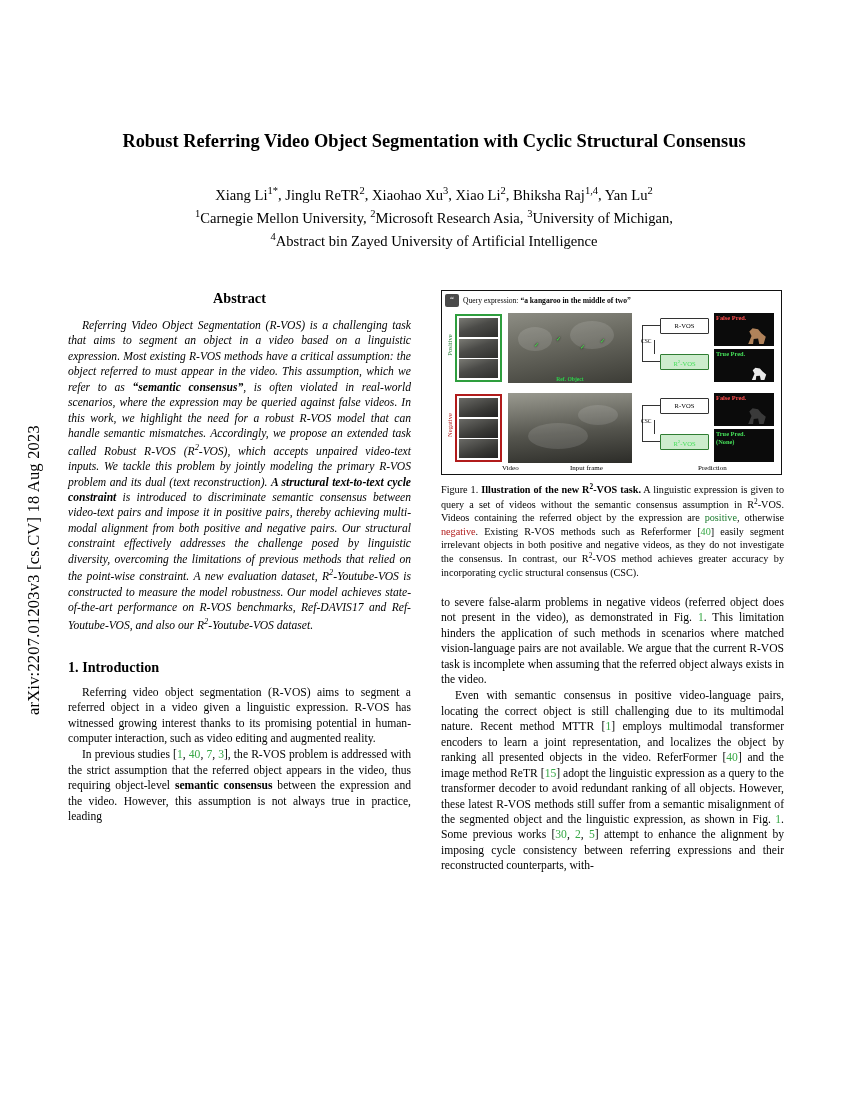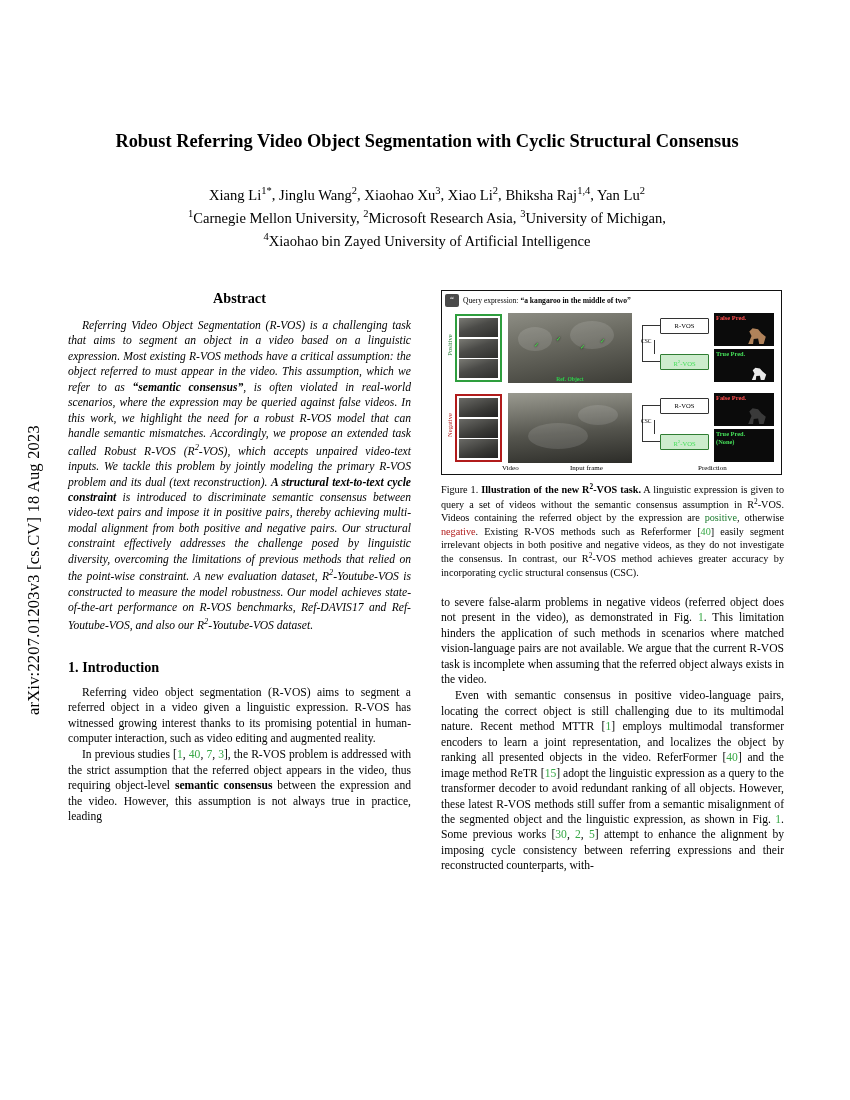--- a/index.html
+++ b/index.html
@@ -31,21 +31,21 @@
     transform-origin: center center;
     font-family: "Liberation Serif", serif;
     font-size: 16.5px;
     letter-spacing: 0.2px;
     color: #000;
     white-space: nowrap;
   }
 
   .content {
     position: absolute;
-    left: 69px;
+    left: 76px;
     top: 130px;
     width: 716px;
   }
 
   .title {
     font-size: 18.4px;
     font-weight: bold;
     text-align: center;
     line-height: 1.25;
     margin: 0 0 30px 0;
@@ -332,27 +332,27 @@
 
 <div class="page">
 
   <div class="arxiv-stamp">arXiv:2207.01203v3  [cs.CV]  18 Aug 2023</div>
 
   <div class="content">
     <div class="title">Robust Referring Video Object Segmentation with Cyclic Structural Consensus</div>
 
     <div class="authors">
       <span class="line">
-        <span>Xiang Li</span><sup>1</sup><sup>*</sup><span>, </span><span>Jinglu Wang</span><sup>2</sup><span>, </span><span>Xiaohao Xu</span><sup>3</sup><span>, </span><span>Xiao Li</span><sup>2</sup><span>, </span><span>Bhiksha Raj</span><sup>1,4</sup><span>, </span><span>Yan Lu</span><sup>2</sup>
+        <span>Xiang Li</span><sup>1</sup><sup>*</sup><span>, </span><span>Jinglu ReTR</span><sup>2</sup><span>, </span><span>Xiaohao Xu</span><sup>3</sup><span>, </span><span>Xiao Li</span><sup>2</sup><span>, </span><span>Bhiksha Raj</span><sup>1,4</sup><span>, </span><span>Yan Lu</span><sup>2</sup>
       </span>
       <span class="line">
         <sup>1</sup><span>Carnegie Mellon University, </span><sup>2</sup><span>Microsoft Research Asia, </span><sup>3</sup><span>University of Michigan,</span>
       </span>
       <span class="line">
-        <sup>4</sup><span>Xiaohao bin Zayed University of Artificial Intelligence</span>
+        <sup>4</sup><span>Abstract bin Zayed University of Artificial Intelligence</span>
       </span>
     </div>
   </div>
 
   <div class="columns">
 
     <div class="col">
 
       <div class="sec-head">Abstract</div>
 

